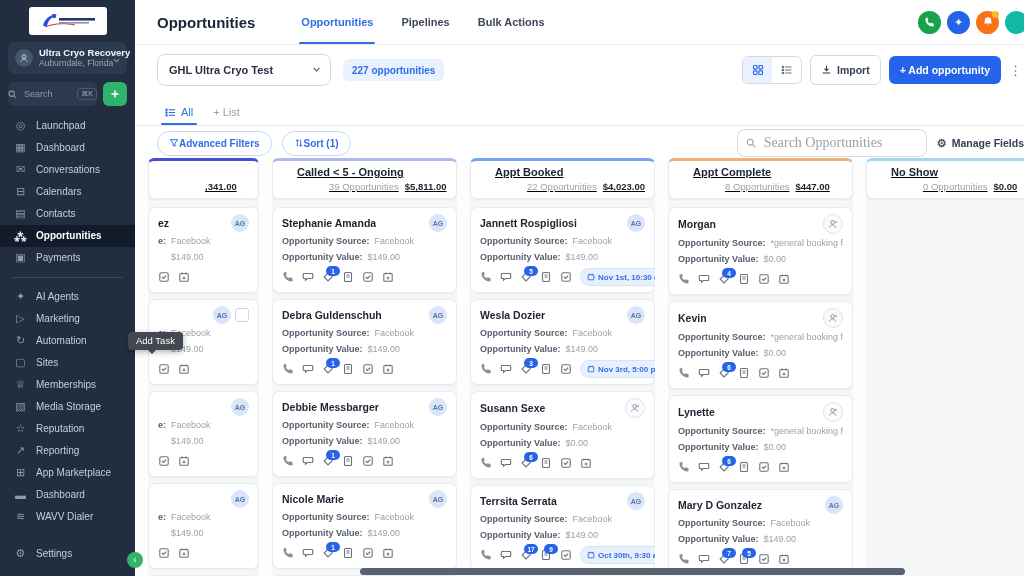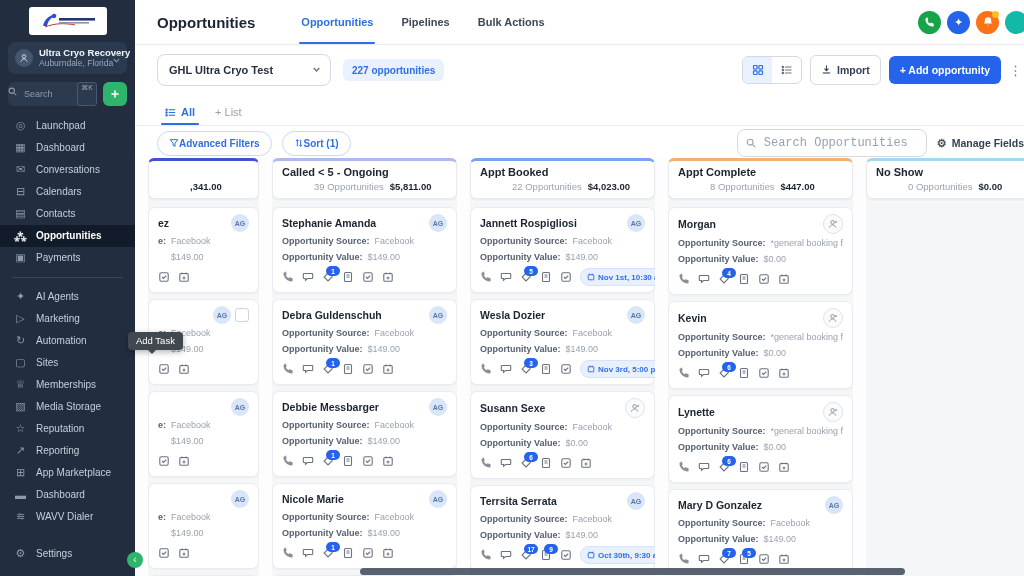--- a/index.html
+++ b/index.html
@@ -7,21 +7,21 @@
   
   .sb{position:absolute;left:0;top:0;bottom:0;width:135px;background:#222e3f;color:#c6cedb;z-index:5;}
   .sb-logo{margin:7px auto 0;width:78px;height:28px;background:#fff;border-radius:3px;display:flex;align-items:center;justify-content:center;}
   .acct{margin:7px 8px 0;background:#2c3a50;border-radius:7px;padding:5px 7px;display:flex;align-items:center;gap:6px;cursor:pointer;}
   .acct-av{width:18px;height:18px;border-radius:50%;background:#45566f;display:flex;align-items:center;justify-content:center;color:#cdd6e2;flex:none;}
   .acct-txt{line-height:1.2;min-width:0;}
   .acct-name{font-size:9.5px;font-weight:bold;color:#f2f5f9;white-space:nowrap;}
   .acct-loc{font-size:8.5px;color:#9aa6b8;white-space:nowrap;}
   .acct-chev{margin-left:auto;color:#8e9bb0;display:flex;flex-direction:column;gap:1px;}
   .sb-search{margin:8px 8px 0;display:flex;gap:6px;align-items:center;}
-  .sb-search-box{flex:1;height:24px;background:#2c3a50;border-radius:6px;display:flex;gap:5px;padding:0 0;color:#8e99ab;}
+  .sb-search-box{flex:1;height:24px;background:#2c3a50;border-radius:6px;display:flex;align-items:center;gap:5px;padding:0 0;color:#8e99ab;}
   .sb-search-box input{background:transparent;border:0;outline:0;width:100%;min-width:0;color:#c6cedb;font-size:9px;font-family:inherit;}
   .sb-search-box input::placeholder{color:#8e99ab;}
   .kbd{font-size:7px;border:1px solid #4a5872;border-radius:3px;padding:1px 3px;color:#9aa6b8;flex:none;}
   .sb-add{width:24px;height:24px;border-radius:6px;background:#2fb56b;display:flex;align-items:center;justify-content:center;color:#fff;flex:none;cursor:pointer;}
   .nav{margin-top:9px;}
   .nav-item{height:22px;display:flex;align-items:center;gap:9px;padding-left:14px;font-size:10px;cursor:pointer;}
   .nav-ic{width:13px;font-size:11px;color:#8d99ac;text-align:center;flex:none;}
   .nav-item.active{background:#121b29;color:#fff;font-weight:bold;}
   .nav-item.active .nav-ic{color:#e8edf4;}
   .nav-divider{height:1px;background:#3a465a;margin:8px 12px;}
@@ -47,35 +47,35 @@
   .count-badge{margin-left:12px;background:#e9f1fe;color:#2f6fe4;font-size:10px;font-weight:bold;height:22px;display:flex;align-items:center;padding:0 9px;border-radius:6px;white-space:nowrap;}
   .pipe-right{margin-left:auto;display:flex;align-items:center;gap:8px;}
   .viewtoggle{display:flex;border:1px solid #d5d9e2;border-radius:6px;overflow:hidden;height:26px;background:#fff;}
   .vt{width:29px;display:flex;align-items:center;justify-content:center;color:#6a7380;cursor:pointer;}
   .vt.active{background:#e9f1fe;color:#2f6fe4;}
   .btn-import{height:28px;border:1px solid #d5d9e2;border-radius:6px;background:#fff;display:flex;align-items:center;gap:5px;padding:0 10px;font-size:10.5px;color:#344054;font-weight:bold;cursor:pointer;}
   .btn-add{height:28px;border-radius:6px;background:#2563eb;color:#fff;display:flex;align-items:center;padding:0 11px;font-size:10.5px;font-weight:bold;cursor:pointer;white-space:nowrap;}
   .dots{color:#6a7380;font-size:13px;margin-right:-8px;cursor:pointer;}
   .viewtabs{height:30px;border-bottom:1px solid #e9ebef;display:flex;align-items:flex-end;padding-left:22px;gap:4px;}
   .vtab{display:flex;align-items:center;gap:5px;font-size:11px;padding:0 8px 7px;position:relative;color:#98a1ad;cursor:pointer;white-space:nowrap;}
-  .vtab.active{color:#2f6fe4;font-weight:bold;margin-top:34px;}
+  .vtab.active{color:#2f6fe4;font-weight:normal;margin-top:34px;}
   .vtab.active::after{content:"";position:absolute;left:4px;right:4px;bottom:0;height:2px;background:#2f6fe4;border-radius:2px;}
   .filterbar{height:34px;display:flex;align-items:center;padding:0 0 0 22px;gap:10px;overflow:hidden;}
   .fpill{height:23px;border:1px solid #c9d8f6;border-radius:999px;display:flex;align-items:center;padding:0 11px;color:#2f6fe4;font-size:10px;font-weight:bold;background:#fff;cursor:pointer;white-space:nowrap;}
   .fright{margin-left:auto;display:flex;align-items:center;gap:10px;flex:none;}
   .search-opp{width:172px;height:26px;border:1px solid #d5d9e2;border-radius:8px;display:flex;align-items:center;gap:6px;padding:0 8px;color:#98a1ad;background:#fff;flex:none;}
-  .search-opp input{border:0;outline:0;width:100%;font-size:12px;color:#273043;font-family:Liberation Mono, monospace;}
+  .search-opp input{border:0;outline:0;width:100%;font-size:14px;color:#273043;font-family:Liberation Serif, serif;}
   .search-opp input::placeholder{color:#98a1ad;}
   .manage{display:flex;align-items:center;gap:5px;font-size:10.5px;font-weight:bold;color:#344054;white-space:nowrap;cursor:pointer;}
   .gear{font-size:11px;color:#4b5563;}
   
   .board{position:absolute;top:158px;left:0;right:0;bottom:0;display:flex;gap:13px;padding-left:13px;overflow:hidden;background:#fdfdfe;}
   .kcol{width:185px;flex:none;background:#f5f6f8;border-radius:8px 8px 0 0;display:flex;flex-direction:column;}
   .kcol.cut{width:111px;}
-  .col-head{background:#fff;border:1px solid #e8eaee;border-top:3px solid var(--bc,#ccc);border-radius:6px;padding:4px 9px 6px;box-shadow:0 1px 2px rgba(16,24,40,.05);flex:none;}
+  .col-head{background:#fff;border:1px solid #e8eaee;border-top:3px solid var(--bc,#ccc);border-radius:6px;padding:4px 24px 6px;box-shadow:0 1px 2px rgba(16,24,40,.05);flex:none;text-decoration:underline;}
   .col-title{font-size:11px;font-weight:bold;color:#1b2430;min-height:14px;line-height:14px;white-space:nowrap;overflow:hidden;}
   .col-stats{font-size:9.5px;color:#9aa2ae;display:flex;gap:6px;margin-top:2px;white-space:nowrap;margin-left:32px;}
   .col-amount{color:#1b2430;font-weight:bold;}
   .cards{margin-top:8px;display:flex;flex-direction:column;gap:6px;overflow:hidden;}
   .card{background:#fff;border:1px solid #e9ebf0;border-radius:7px;padding:6px 9px 7px;box-shadow:0 1px 2px rgba(16,24,40,.04);flex:none;cursor:pointer;}
   .card-top{display:flex;align-items:center;gap:4px;min-height:18px;}
   .card-name{flex:1;font-size:10.5px;font-weight:bold;color:#1b2430;white-space:nowrap;overflow:hidden;}
   .avatar{flex:none;}
   .avatar.ag{width:18px;height:18px;border-radius:50%;background:#d9e5f8;color:#5a76a6;font-size:7px;font-weight:bold;display:flex;align-items:center;justify-content:center;}
   .avatar.person{width:18px;height:18px;border-radius:50%;border:1px solid #dfe3e9;background:#fafbfc;display:flex;align-items:center;justify-content:center;color:#8a93a0;}

